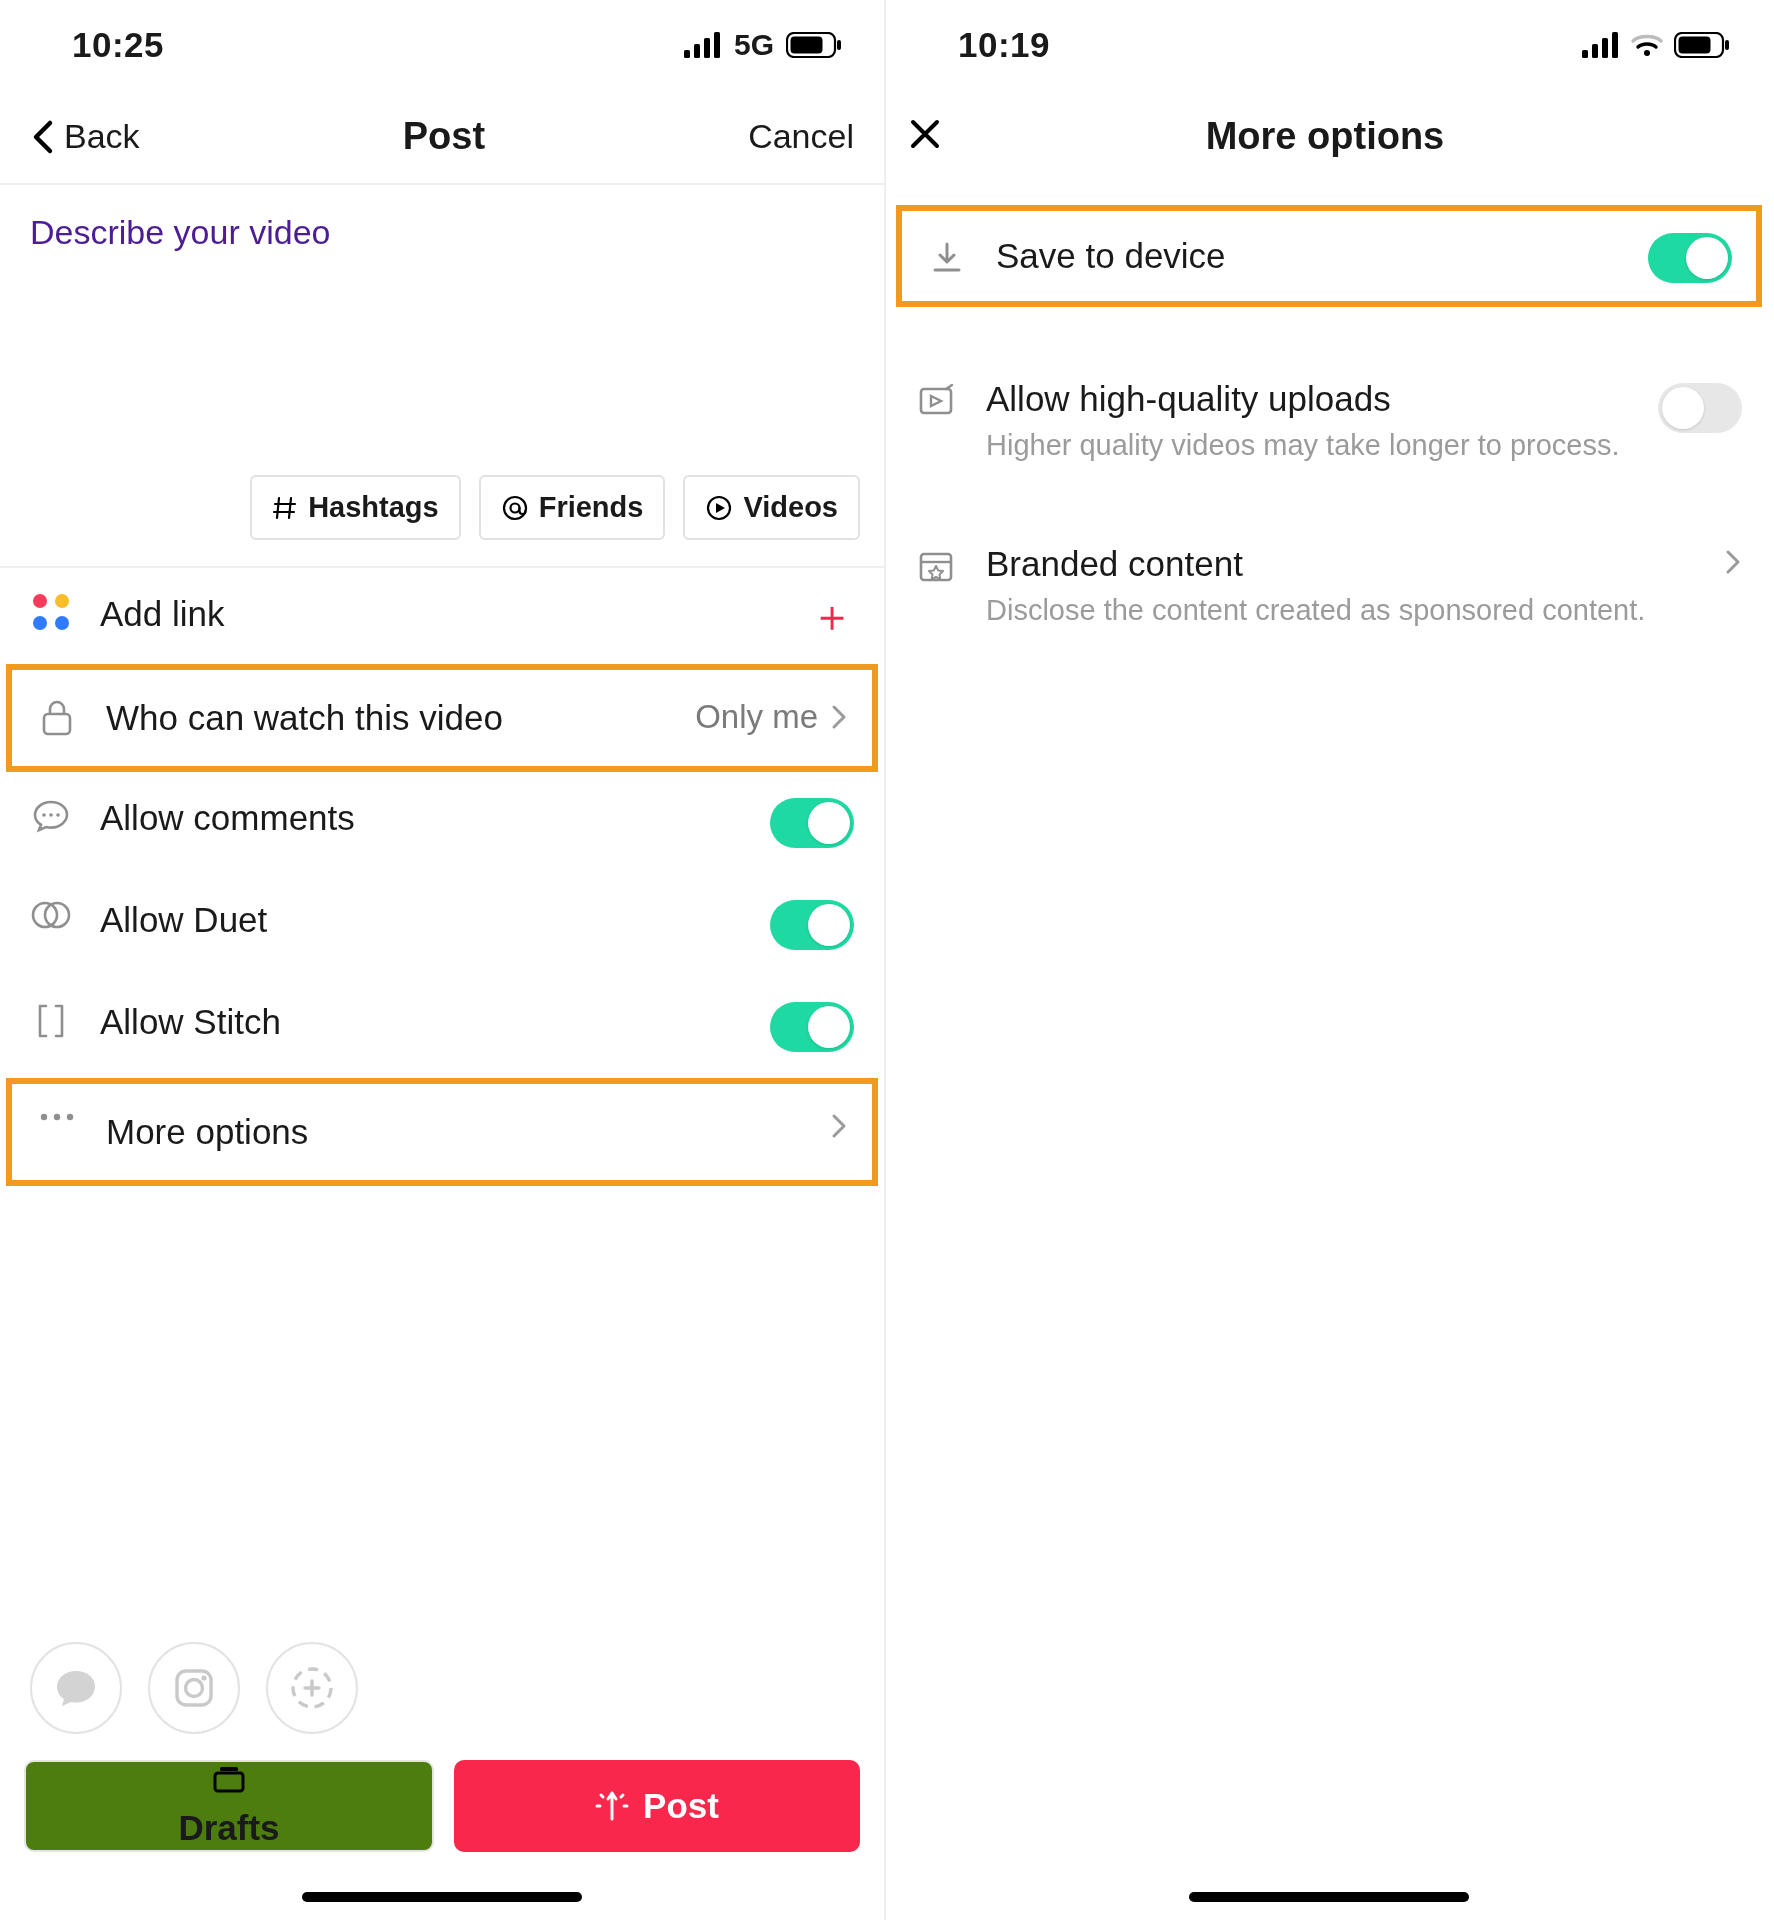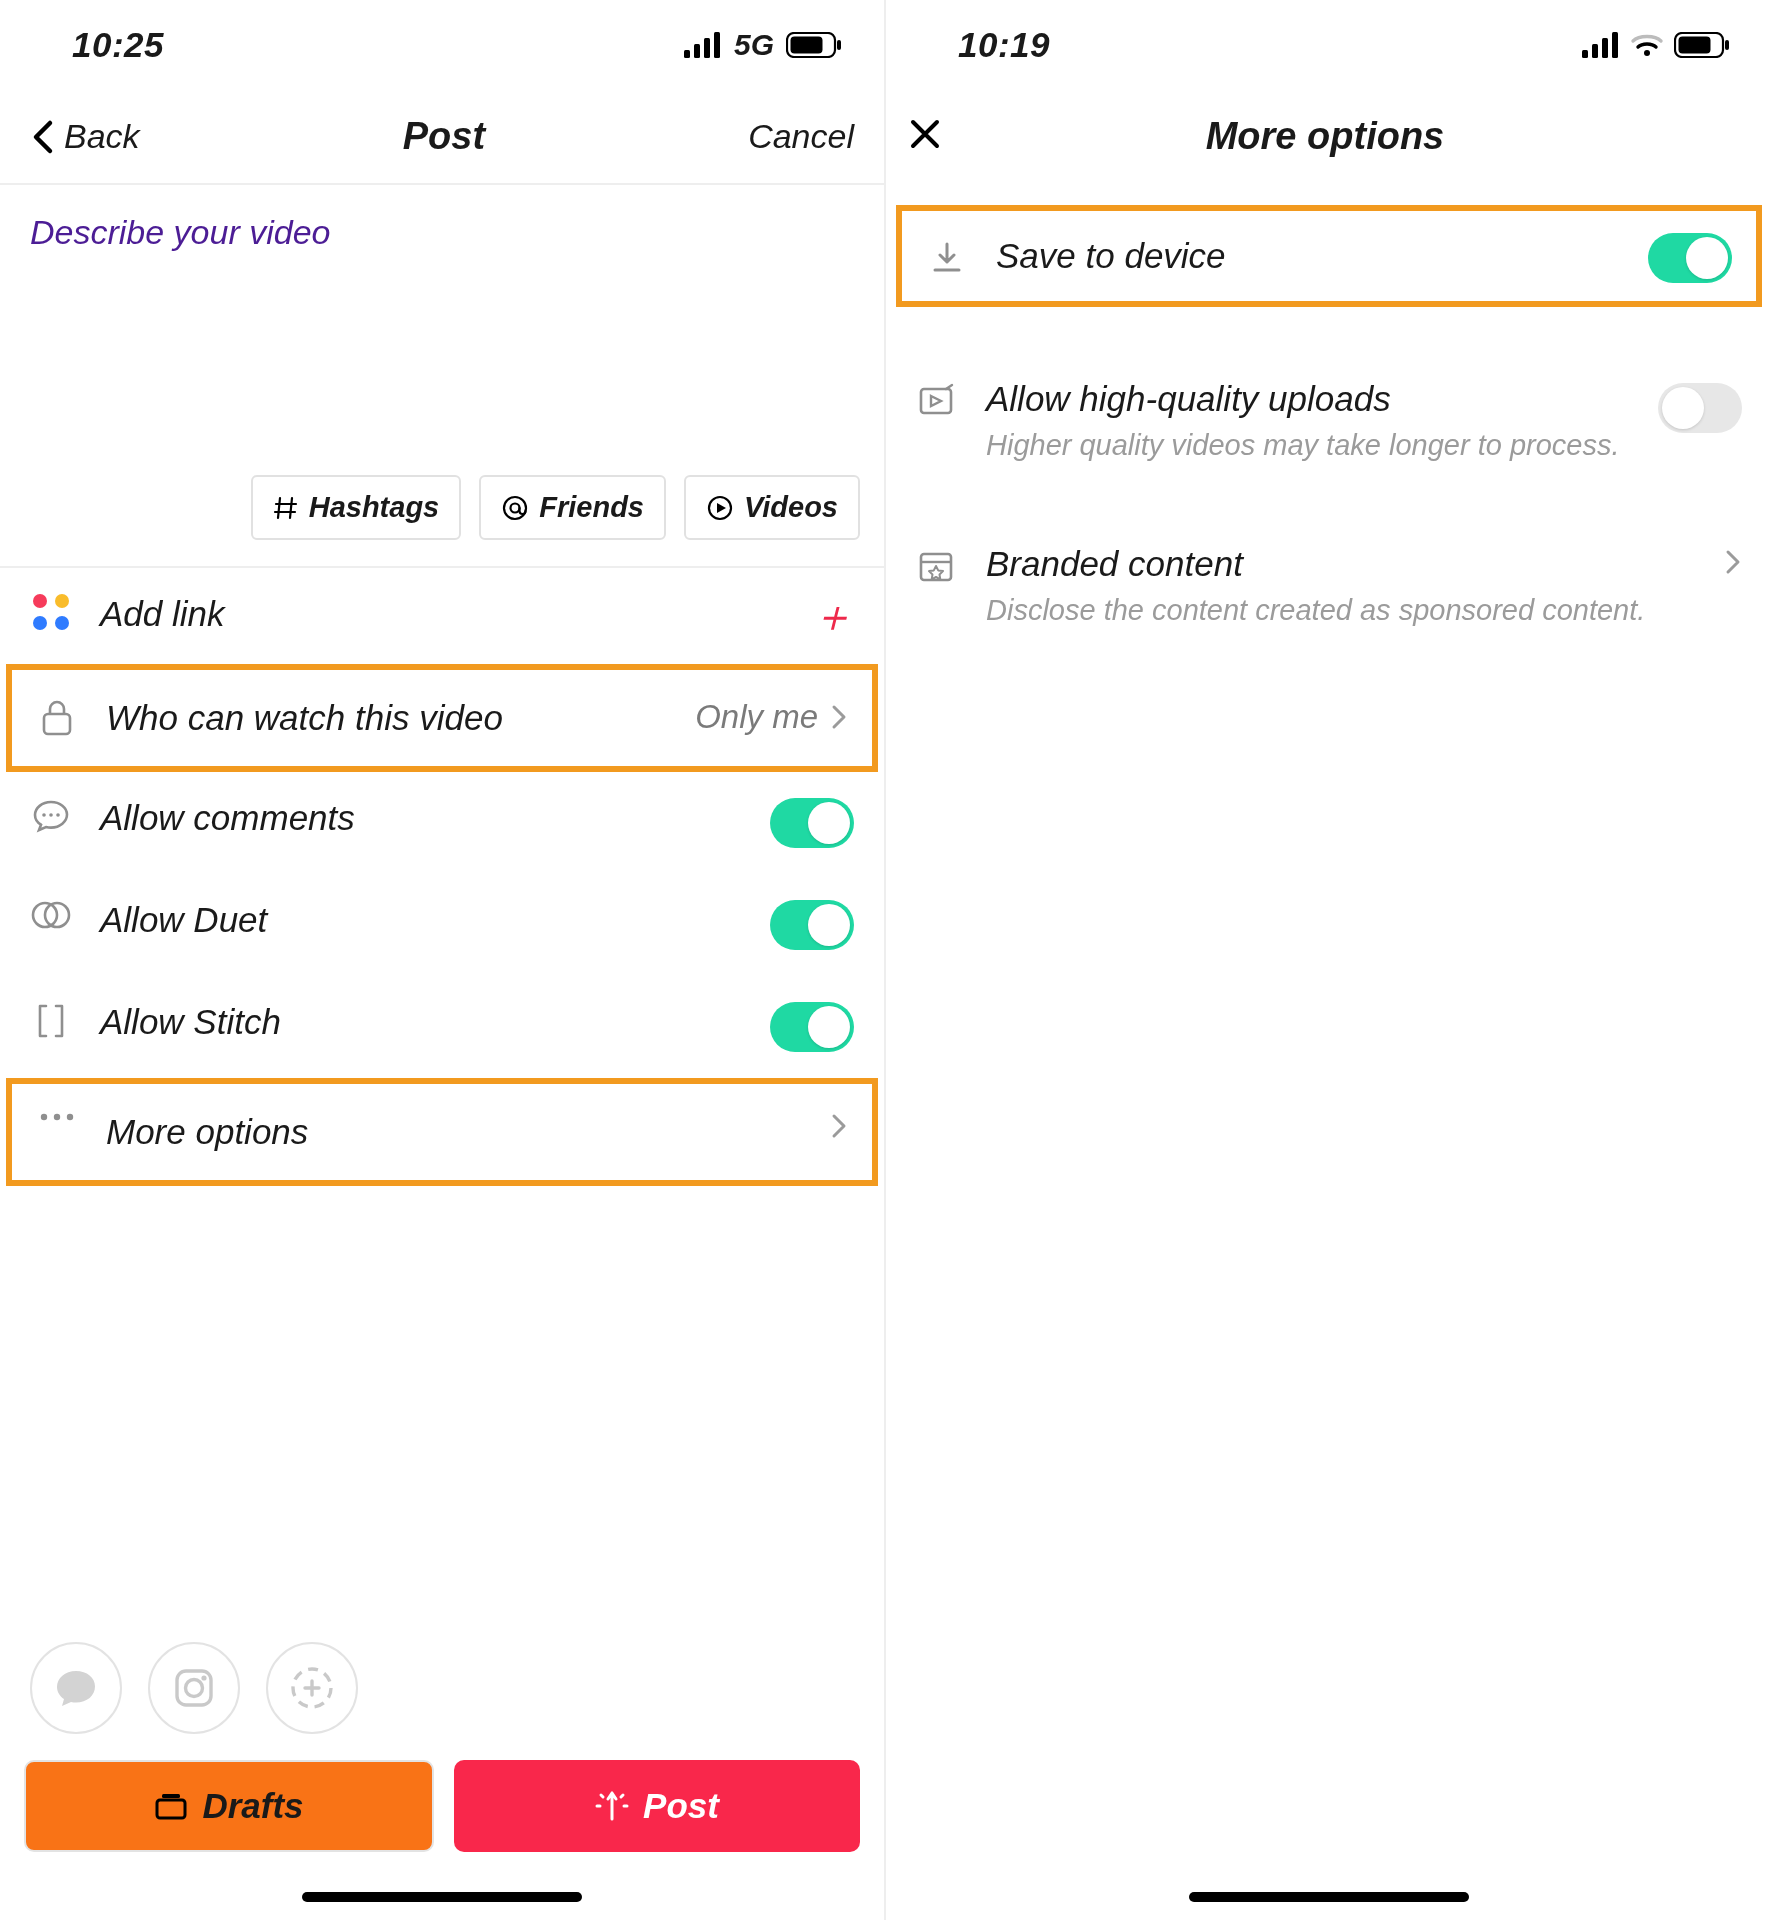--- a/index.html
+++ b/index.html
@@ -12,21 +12,20 @@
       font-size: 32px;
       color: #1a1a1a;
     }
     .phone {
       width: 886px;
       height: 1920px;
       position: relative;
       background: #fff;
       display: flex;
       flex-direction: column;
-      font-style: italic;
     }
     .phone-left { border-right: 2px solid #eee; }
 
     
     .status-bar {
       height: 90px;
       display: flex;
       align-items: center;
       justify-content: space-between;
       padding: 0 42px 0 72px;
@@ -159,21 +158,21 @@
 
     
     .action-row {
       display:flex; gap:20px; padding: 0 24px 28px;
     }
     .btn {
       flex:1; height:92px; border-radius:10px;
       display:flex; align-items:center; justify-content:center;
       gap:14px; font-size:35px; font-weight:700;
     }
-    .btn-draft { border:2px solid #e3e3e3; background:#f97316; color:#1a1a1a; }
+    .btn-draft { border:2px solid #e3e3e3; background:#4d7c0f; color:#1a1a1a;flex-direction:column; }
     .btn-post { background:#f9274b; color:#fff; }
 
     .home-indicator {
       width:280px; height:10px; background:#000; border-radius:999px;
       margin: 12px auto 18px;
     }
 
     
     .nav-bar-right {
       height:95px; display:flex; align-items:center; justify-content:space-between;

